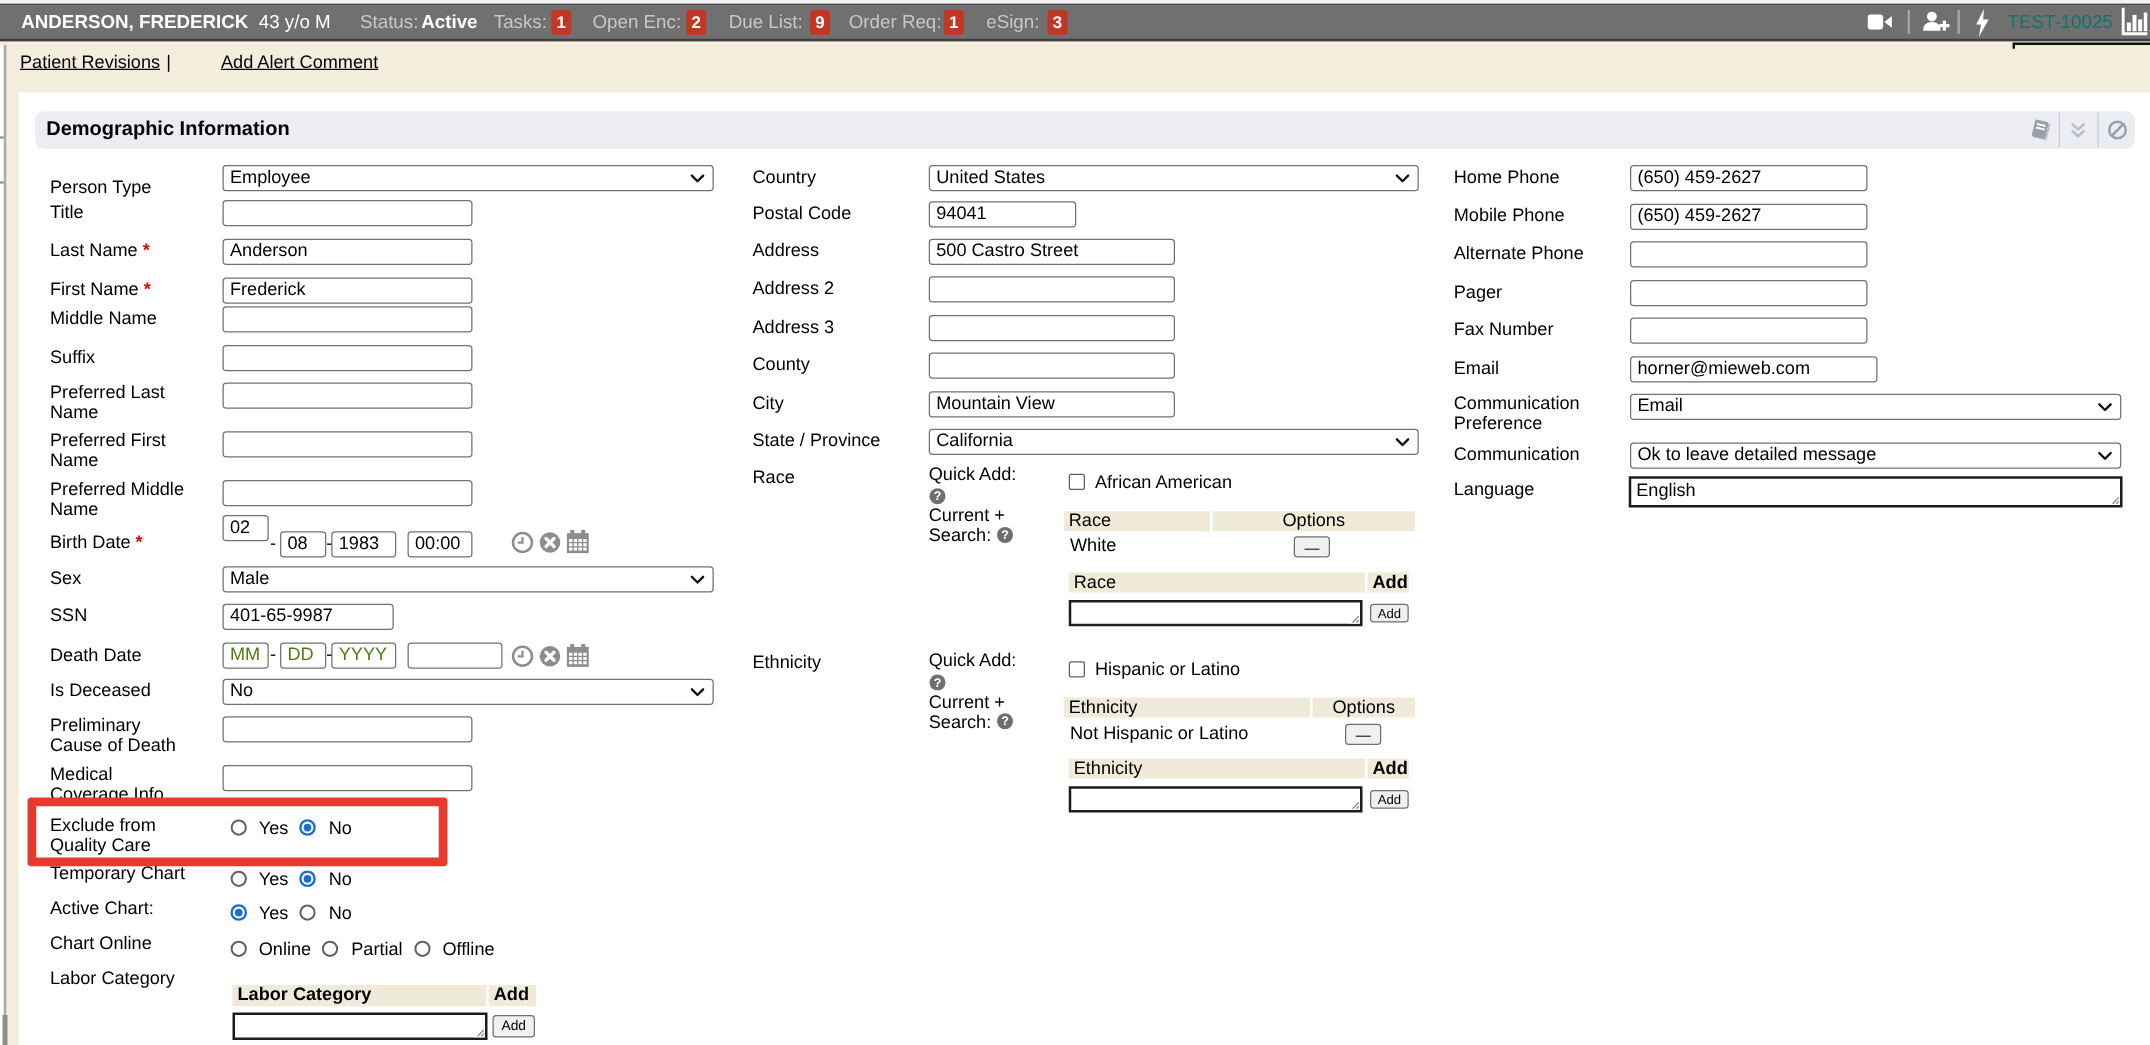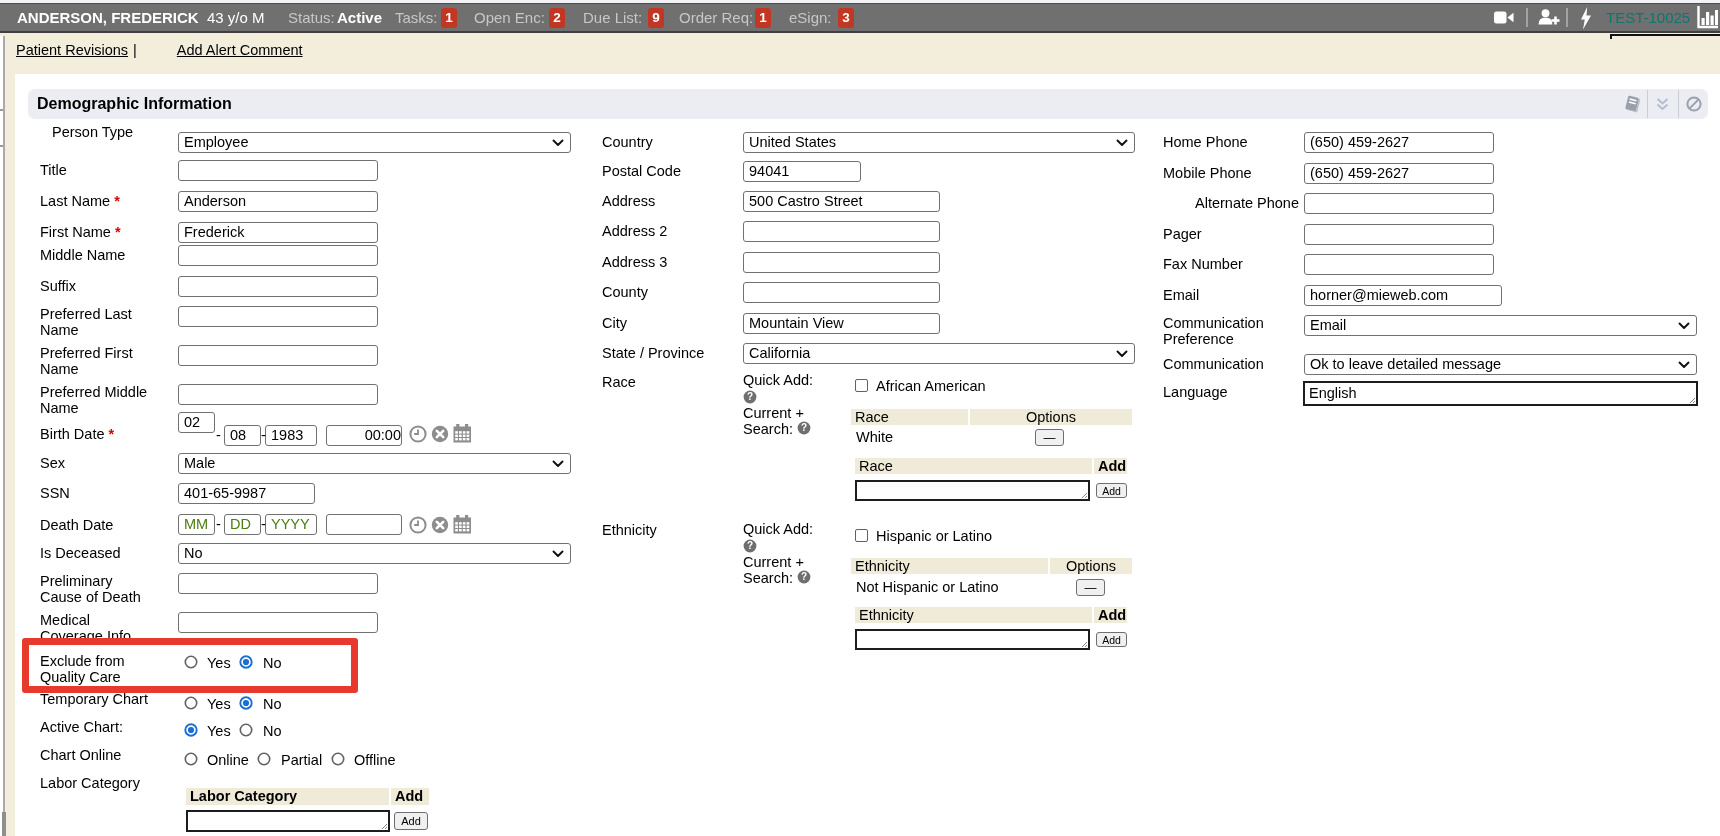--- a/index.html
+++ b/index.html
@@ -79,21 +79,21 @@
 <div class="abs" style="left:1647px;top:90px;width:1px;height:28px;background:#c9cdd6;"></div>
 <svg class="abs" style="left:1656px;top:98px" width="13" height="13" viewBox="0 0 13 13">
       <polyline points="1.5,1 6.5,5.5 11.5,1" fill="none" stroke="#b4bed2" stroke-width="2"></polyline>
       <polyline points="1.5,6.5 6.5,11 11.5,6.5" fill="none" stroke="#b4bed2" stroke-width="2"></polyline>
     </svg>
 <div class="abs" style="left:1678px;top:90px;width:1px;height:28px;background:#c9cdd6;"></div>
 <svg class="abs" style="left:1686px;top:96px" width="16" height="16" viewBox="0 0 16 16">
       <circle cx="8" cy="8" r="6.6" fill="none" stroke="#99a1b0" stroke-width="2"></circle>
       <line x1="3.4" y1="12.6" x2="12.6" y2="3.4" stroke="#99a1b0" stroke-width="2"></line>
     </svg>
-<div class="lbl" style="left:40px;top:124px;margin-left:12px;">Person Type</div>
+<div class="lbl" style="left:40px;top:142px;">Person Type</div>
 <div class="inp sel" style="left:178px;top:132px;width:393px;height:21px;line-height:19px;">Employee<svg class="selarr" width="12" height="8" viewBox="0 0 12 8">
         <polyline points="1.5,1.5 6,6 10.5,1.5" fill="none" stroke="#111" stroke-width="1.9" stroke-linecap="round" stroke-linejoin="round"></polyline>
       </svg></div>
 <div class="lbl" style="left:40px;top:162px;">Title</div>
 <div class="inp" style="left:178px;top:160px;width:200px;height:21px;line-height:19px;"></div>
 <div class="lbl" style="left:40px;top:193px;">Last Name<span class="star">*</span></div>
 <div class="inp" style="left:178px;top:191px;width:200px;height:21px;line-height:19px;">Anderson</div>
 <div class="lbl" style="left:40px;top:224px;">First Name<span class="star">*</span></div>
 <div class="inp" style="left:178px;top:222px;width:200px;height:21px;line-height:19px;">Frederick</div>
 <div class="lbl" style="left:40px;top:247px;">Middle Name</div>
@@ -103,21 +103,21 @@
 <div class="lblw" style="left:40px;top:306px;width:130px;">Preferred Last<br>Name</div>
 <div class="inp" style="left:178px;top:306px;width:200px;height:21px;line-height:19px;"></div>
 <div class="lblw" style="left:40px;top:345px;width:130px;">Preferred First<br>Name</div>
 <div class="inp" style="left:178px;top:345px;width:200px;height:21px;line-height:19px;"></div>
 <div class="lblw" style="left:40px;top:384px;width:130px;">Preferred Middle<br>Name</div>
 <div class="inp" style="left:178px;top:384px;width:200px;height:21px;line-height:19px;"></div>
 <div class="lbl" style="left:40px;top:426px;">Birth Date<span class="star">*</span></div>
 <div class="inp" style="left:178px;top:412px;width:37px;height:21px;line-height:19px;">02</div>
 <div class="inp" style="left:224px;top:425px;width:37px;height:21px;line-height:19px;">08</div>
 <div class="inp" style="left:265px;top:425px;width:52px;height:21px;line-height:19px;">1983</div>
-<div class="inp" style="left:326px;top:425px;width:76px;height:21px;line-height:19px;text-align:right;">00:00</div>
+<div class="inp" style="left:326px;top:425px;width:52px;height:21px;line-height:19px;">00:00</div>
 <div class="lbl" style="left:216px;top:427px;">-</div>
 <div class="lbl" style="left:261px;top:427px;">-</div>
 <svg class="abs" style="left:409px;top:425px" width="18" height="18" viewBox="0 0 18 18">
       <circle cx="9" cy="9" r="7.6" fill="#fff" stroke="#8d8d8d" stroke-width="2"></circle>
       <path d="M9 4.6 L9 9 L5.2 9" fill="none" stroke="#8d8d8d" stroke-width="1.8"></path>
     </svg>
 <svg class="abs" style="left:431px;top:425px" width="18" height="18" viewBox="0 0 18 18">
       <circle cx="9" cy="9" r="8.2" fill="#8d8d8d"></circle>
       <path d="M5.8 5.8 L12.2 12.2 M12.2 5.8 L5.8 12.2" stroke="#fff" stroke-width="2.6" stroke-linecap="round"></path>
     </svg>
@@ -308,21 +308,21 @@
       <svg style="position:absolute;right:0;bottom:0" width="9" height="9" viewBox="0 0 9 9">
         <path d="M9 0 L9 9 L0 9 Z" fill="#fff"></path>
         <path d="M8 3 L3 8 M8 6 L6 8" stroke="#8a8a8a" stroke-width="1"></path>
       </svg>
     </div>
 <div class="btn" style="left:1096px;top:632px;width:31px;height:15px;line-height:14px;font-size:10.5px;">Add</div>
 <div class="lbl" style="left:1163px;top:134px;">Home Phone</div>
 <div class="inp" style="left:1304px;top:132px;width:190px;height:21px;line-height:19px;">(650) 459-2627</div>
 <div class="lbl" style="left:1163px;top:165px;">Mobile Phone</div>
 <div class="inp" style="left:1304px;top:163px;width:190px;height:21px;line-height:19px;">(650) 459-2627</div>
-<div class="lbl" style="left:1163px;top:195px;margin-left:32px;">Alternate Phone</div>
+<div class="lbl" style="left:1163px;top:195px;">Alternate Phone</div>
 <div class="inp" style="left:1304px;top:193px;width:190px;height:21px;line-height:19px;"></div>
 <div class="lbl" style="left:1163px;top:226px;">Pager</div>
 <div class="inp" style="left:1304px;top:224px;width:190px;height:21px;line-height:19px;"></div>
 <div class="lbl" style="left:1163px;top:256px;">Fax Number</div>
 <div class="inp" style="left:1304px;top:254px;width:190px;height:21px;line-height:19px;"></div>
 <div class="lbl" style="left:1163px;top:287px;">Email</div>
 <div class="inp" style="left:1304px;top:285px;width:198px;height:21px;line-height:19px;">horner@mieweb.com</div>
 <div class="lblw" style="left:1163px;top:315px;width:135px;">Communication<br>Preference</div>
 <div class="inp sel" style="left:1304px;top:315px;width:393px;height:21px;line-height:19px;">Email<svg class="selarr" width="12" height="8" viewBox="0 0 12 8">
         <polyline points="1.5,1.5 6,6 10.5,1.5" fill="none" stroke="#111" stroke-width="1.9" stroke-linecap="round" stroke-linejoin="round"></polyline>

